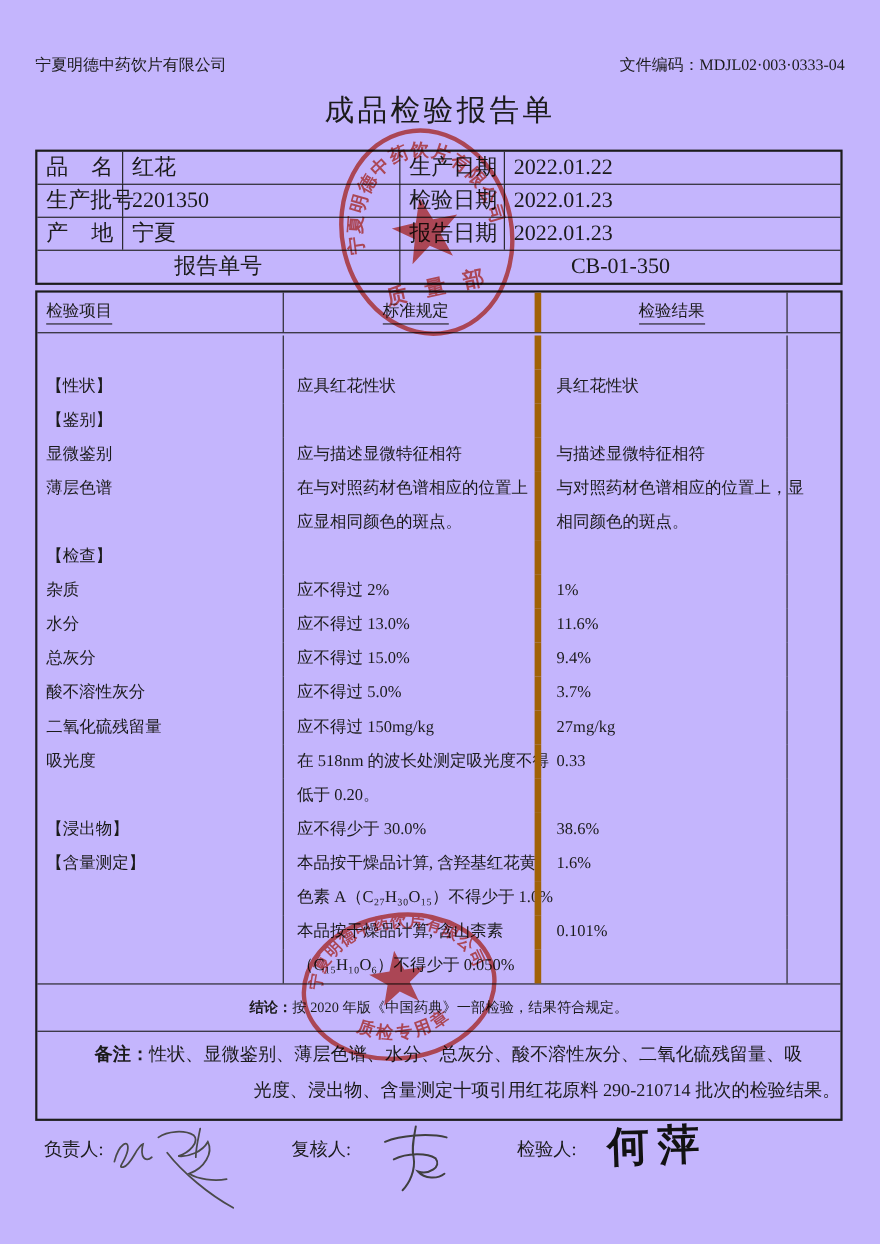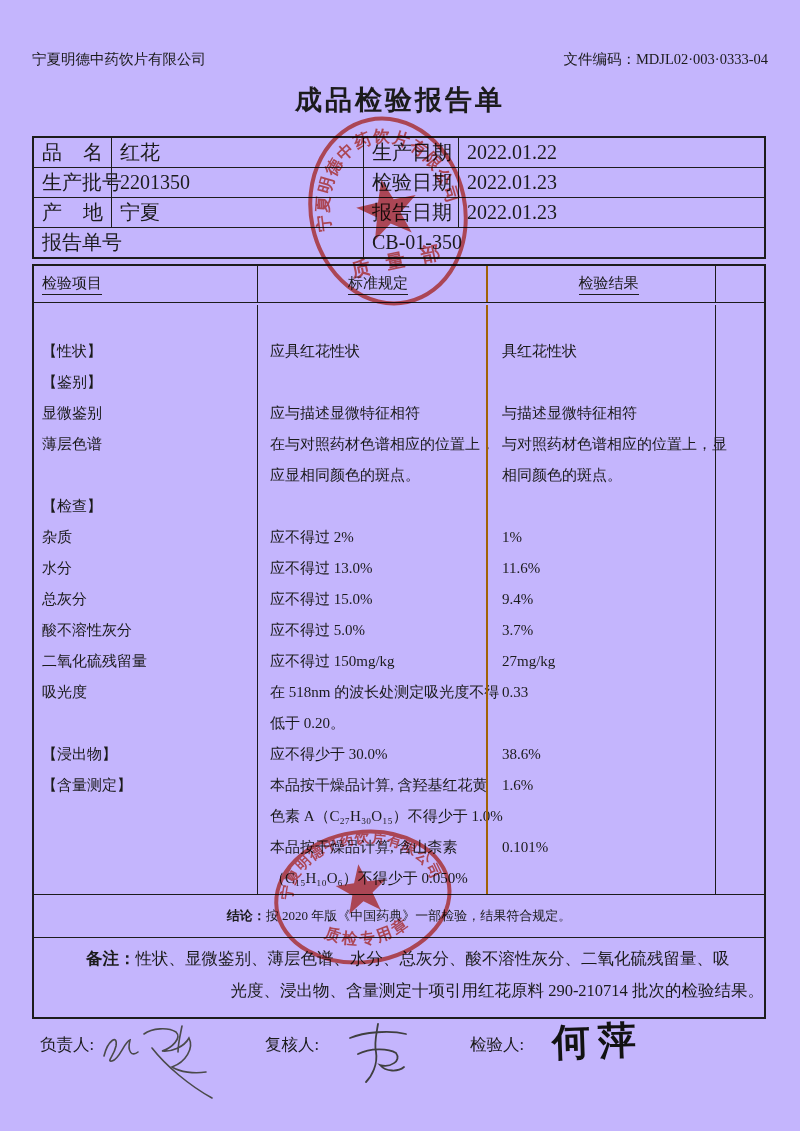--- a/index.html
+++ b/index.html
@@ -2,39 +2,39 @@
 <html><head>
 <meta charset="utf-8">
 <style>
   html,body{margin:0;padding:0;background:#e8e8e8;}
   .page{position:relative;width:800px;height:1131px;margin:0 auto;background:#c4b5fd;
         font-family:"Liberation Serif","DejaVu Serif",serif;color:#1b1b1b;overflow:hidden;}
   
   .hdr{position:absolute;left:32px;right:32px;top:50px;display:flex;
        justify-content:space-between;font-size:14.5px;}
   .title{position:absolute;left:0;right:0;top:82px;text-align:center;
-         font-size:27px;font-weight:bold;letter-spacing:3px;}
+         font-size:27px;font-weight:normal;letter-spacing:3px;}
   
   .info{position:absolute;left:32px;top:136px;width:730px;
         display:grid;grid-template-columns:77px 252px 95px 306px;
         border:2px solid #1c1c1c;font-size:20px;}
   .ic{height:29px;line-height:29px;padding:0 8px;white-space:nowrap;overflow:visible;}
   .ic.bt{border-top:1px solid #1c1c1c;}
   .ic.bl{border-left:1px solid #1c1c1c;}
   .ic.jst{text-align:justify;text-align-last:justify;}
-  .sp2{grid-column:span 2;}
+  .sp2{grid-column:span 2;text-align:center;}
   
   .items{position:absolute;left:32px;top:264px;width:730px;border:2px solid #1c1c1c;font-size:15px;}
   .thead{display:flex;height:36px;line-height:34px;border-bottom:1px solid #1c1c1c;}
   .trow{display:flex;height:31px;line-height:31px;}
   .tbody{padding-top:2px;}
   .tc{display:block;font-style:normal;white-space:nowrap;overflow:visible;}
   .tc1{width:223px;padding-left:8px;box-sizing:border-box;}
   .tc2{width:229px;padding-left:12px;border-left:1px solid #1c1c1c;box-sizing:border-box;}
-  .tc3{width:229px;padding-left:14px;border-left:2px solid #a16207;box-sizing:border-box;}
+  .tc3{width:229px;padding-left:14px;border-left:6px solid #a16207;box-sizing:border-box;}
   .tc4{width:49px;border-left:1px solid #1c1c1c;box-sizing:border-box;}
   .hu{display:inline-block;border-bottom:1px solid #1c1c1c;line-height:22px;margin-top:6px;}
   .hc{text-align:center;}
   
   .concl{border-top:1px solid #1c1c1c;height:42px;line-height:42px;text-align:center;
          font-size:13px;white-space:nowrap;}
   .concl b{font-weight:bold;}
   .remark{border-top:1px solid #1c1c1c;height:74px;font-size:16.5px;line-height:32px;
           padding-top:5px;box-sizing:content-box;}
   .rml1{padding-left:52px;white-space:nowrap;}

